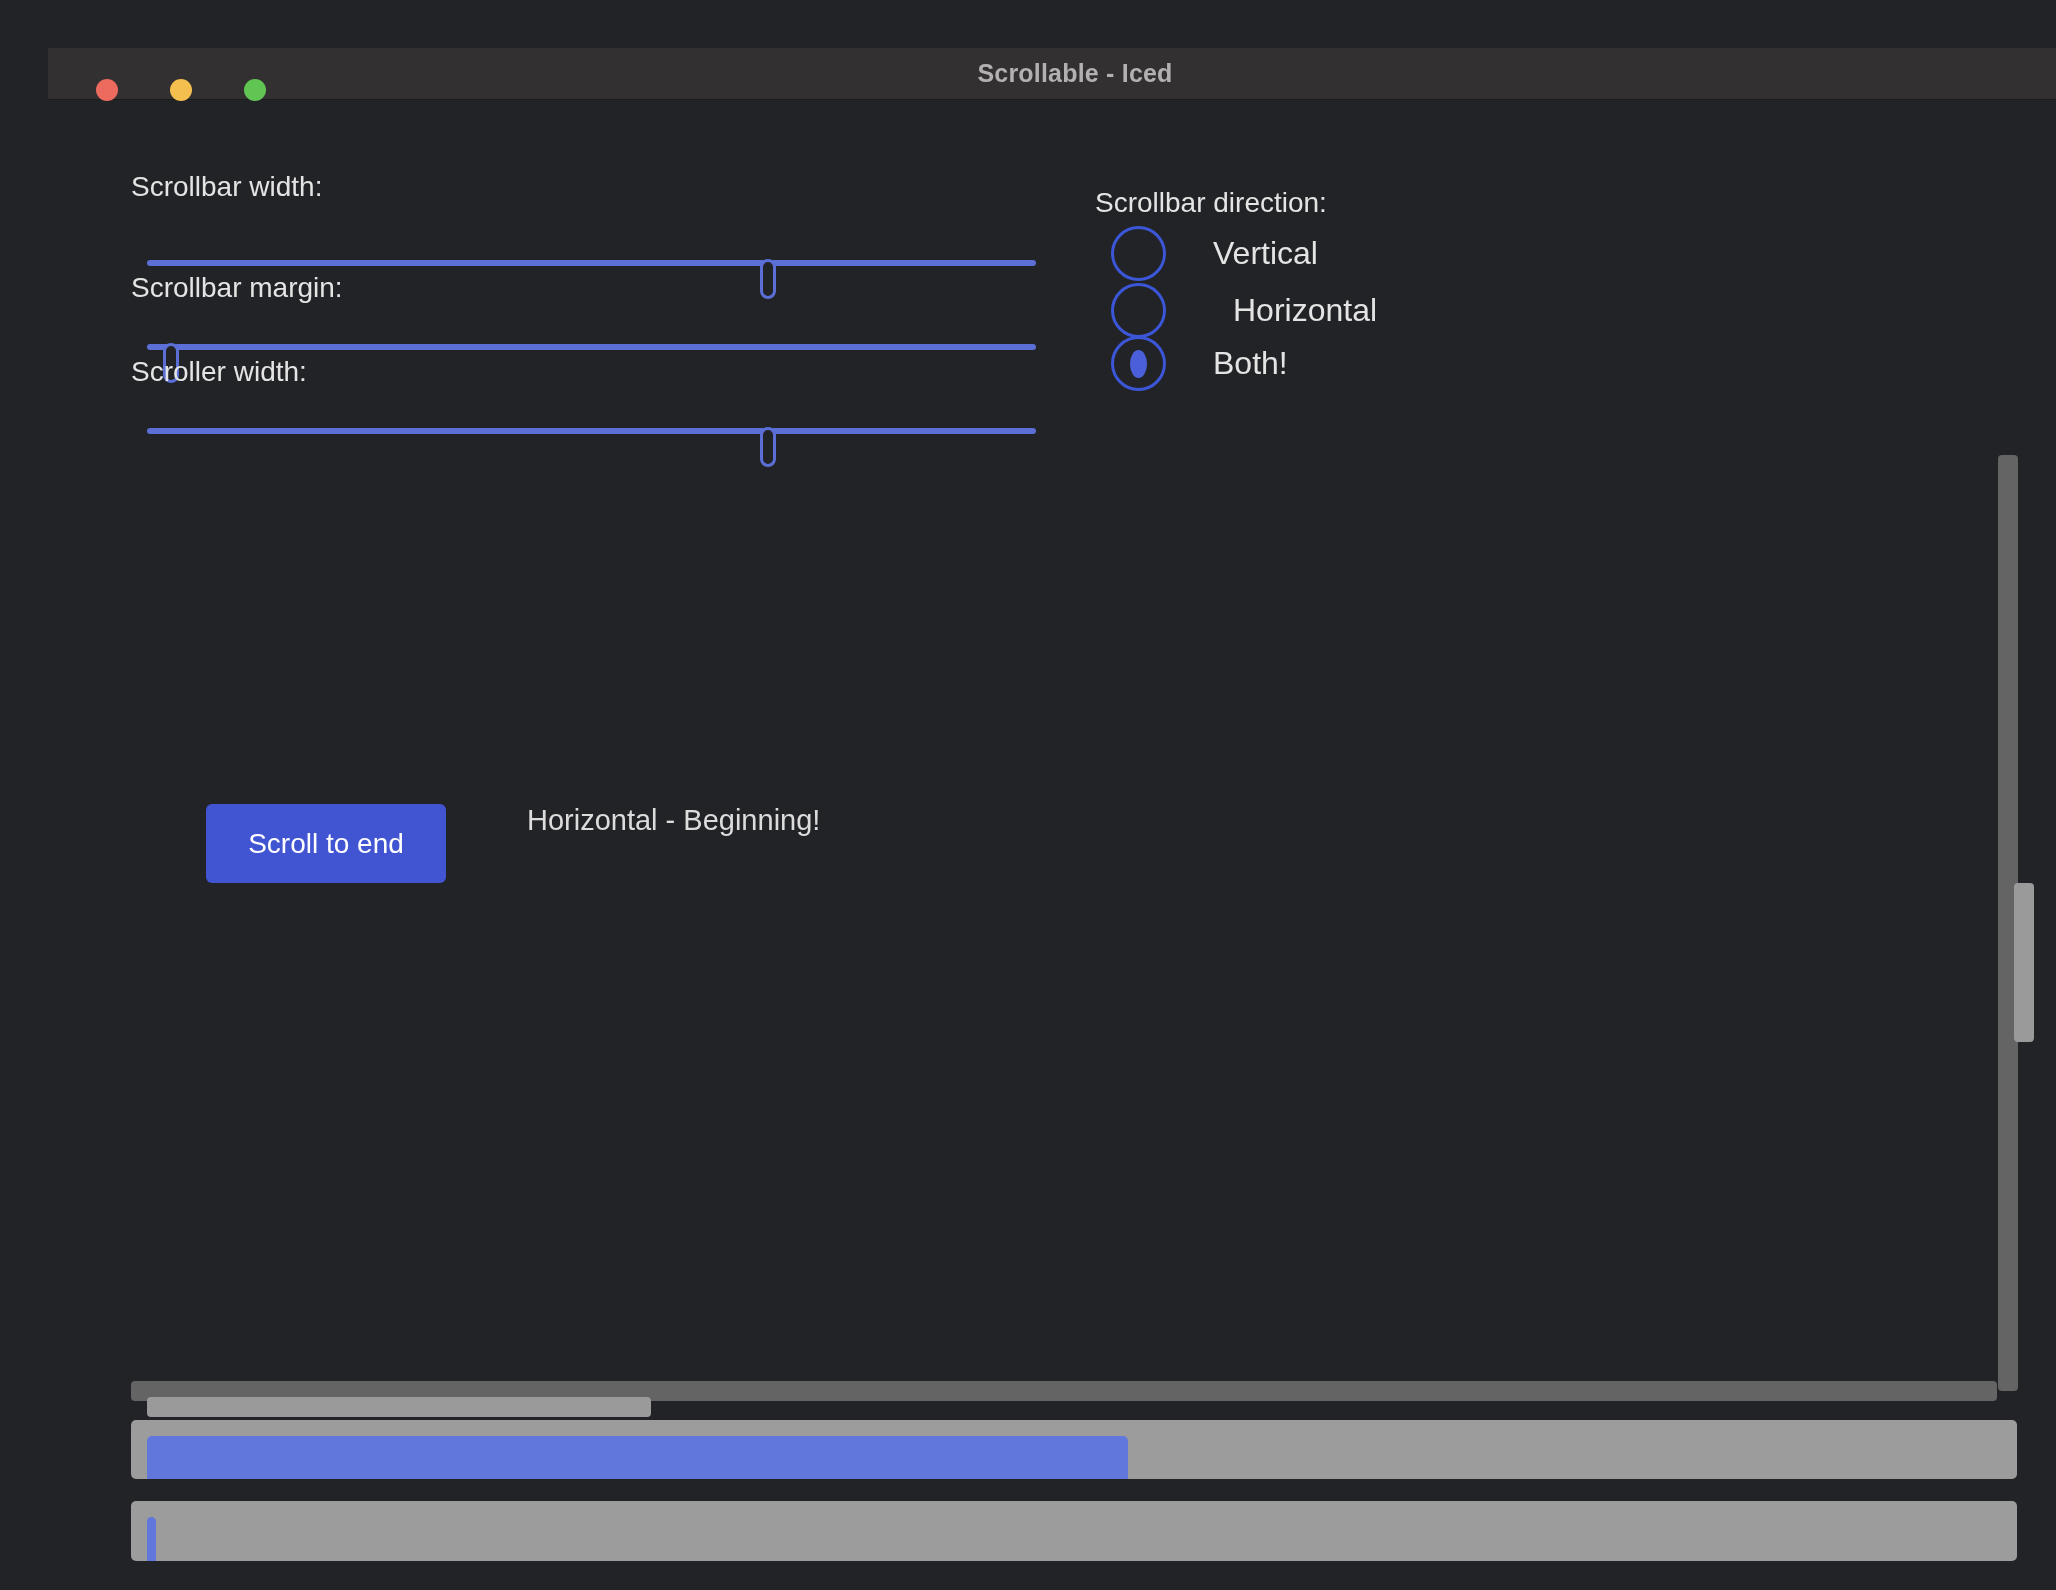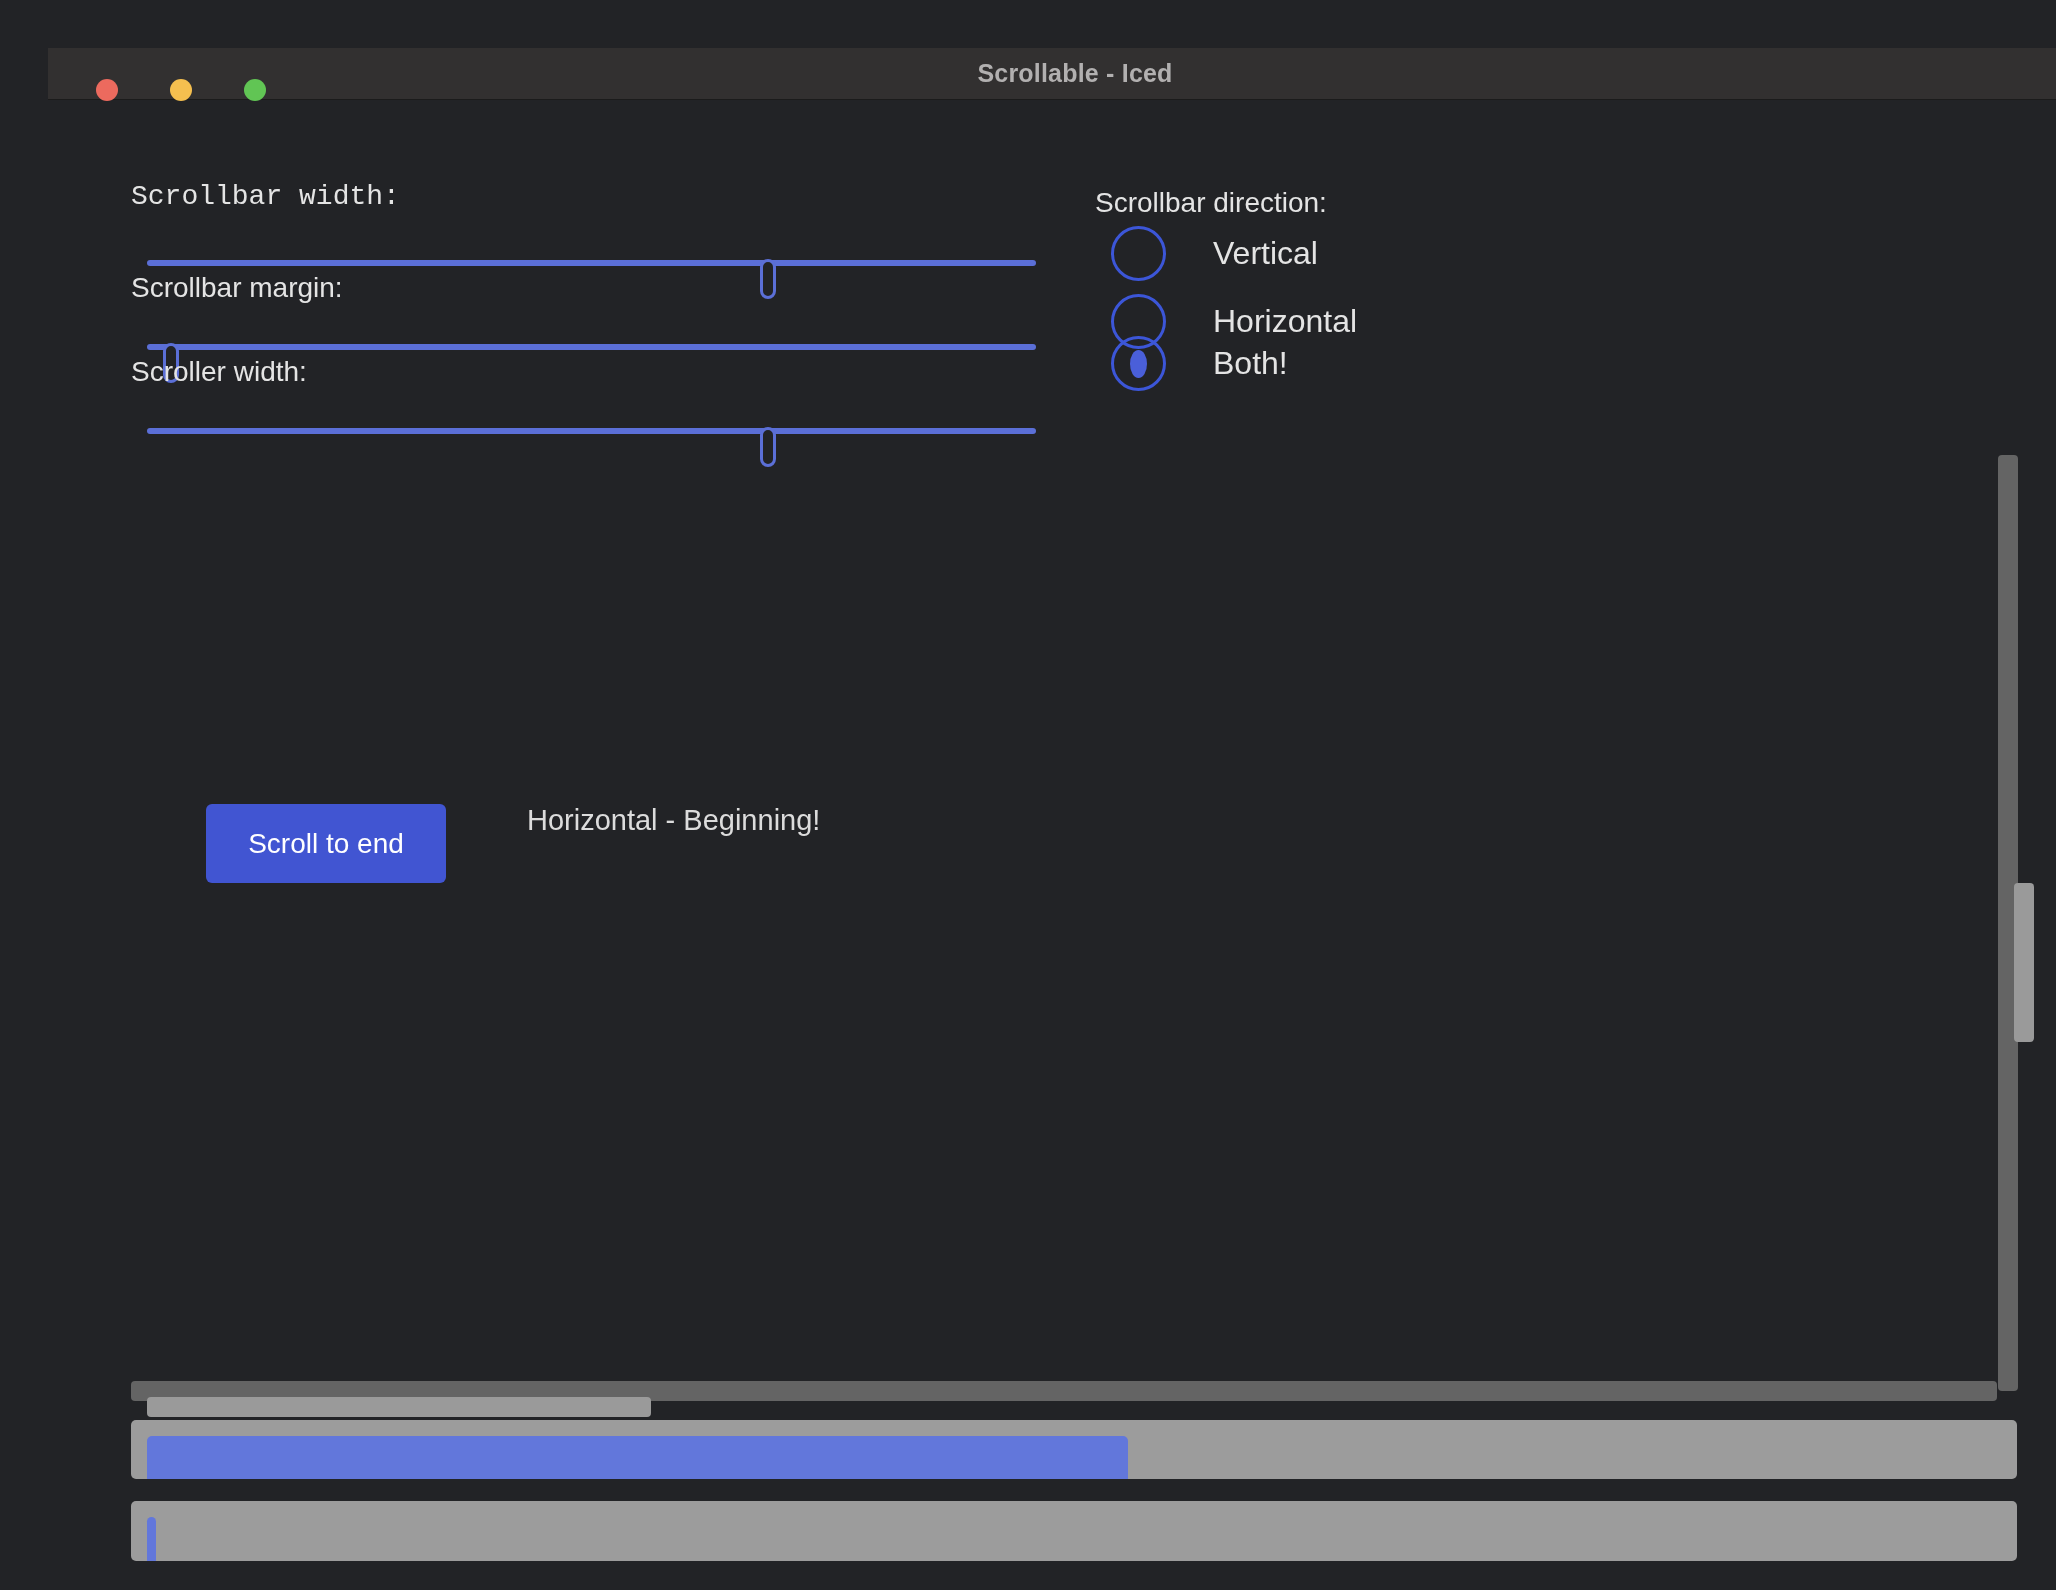--- a/index.html
+++ b/index.html
@@ -82,21 +82,21 @@
 
 <div class="titlebar">
   <div class="lights">
     <span class="light red"></span>
     <span class="light yellow"></span>
     <span class="light green"></span>
   </div>
   <div class="title">Scrollable - Iced</div>
 </div>
 
-<div class="label" style="left:83px; top:132px;font-family:Liberation Mono, monospace;">Scrollbar width:</div>
+<div class="label" style="left:83px; top:122px;">Scrollbar width:</div>
 <div class="slider" style="left:83px; top:179px;">
   <div class="rail"></div>
   <div class="handle-layer">
     <div class="handle" style="left: 66%;"></div>
   </div>
 </div>
 
 <div class="label" style="left:83px; top:223px;">Scrollbar margin:</div>
 <div class="slider" style="left:83px; top:263px;">
   <div class="rail"></div>
@@ -113,21 +113,21 @@
   </div>
 </div>
 
 <div class="label" style="left:1047px; top:138px;">Scrollbar direction:</div>
 
 <div class="radio-row" style="top:178px;">
   <div class="radio-circle"></div>
   <div class="radio-label">Vertical</div>
 </div>
 
-<div class="radio-row" style="top:246px;">
+<div class="radio-row" style="top:235px;gap:20px;">
   <div class="radio-circle"></div>
   <div class="radio-label">Horizontal</div>
 </div>
 
 <div class="radio-row" style="top:288px;">
   <div class="radio-circle selected">
       <div class="radio-dot"></div>
     </div>
   <div class="radio-label">Both!</div>
 </div>

